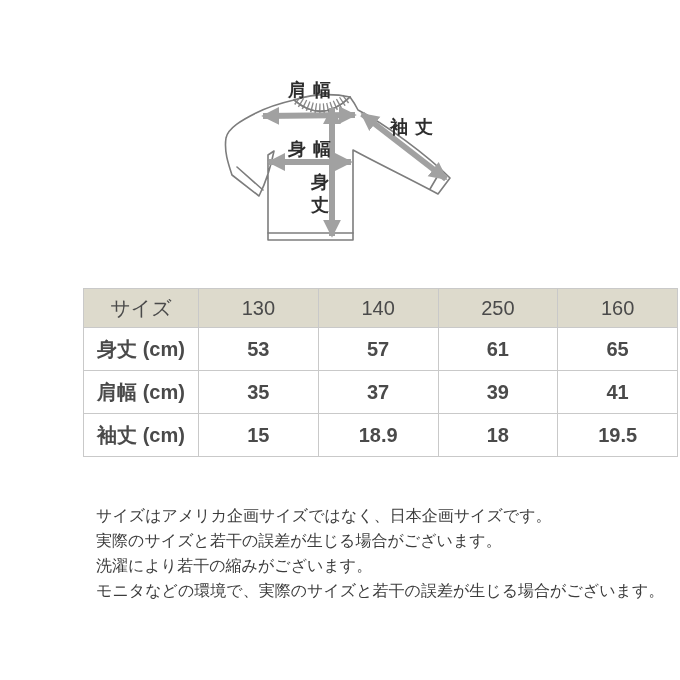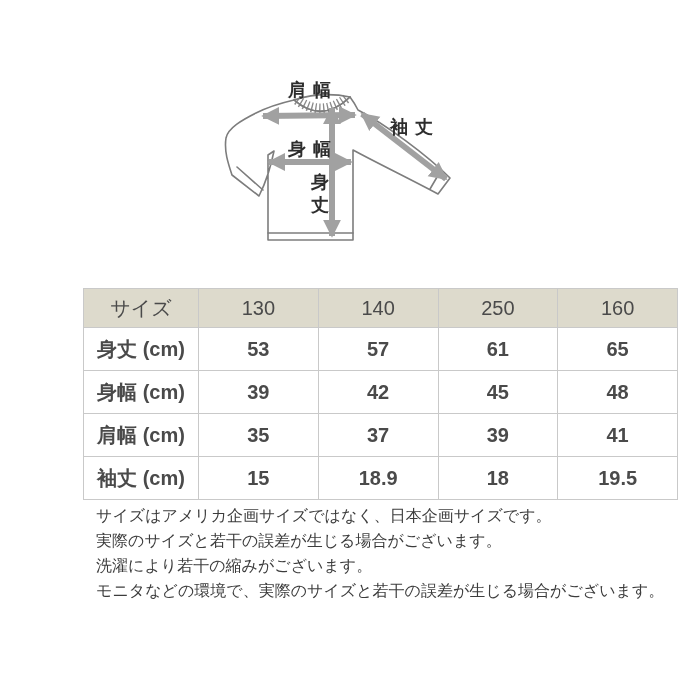--- a/index.html
+++ b/index.html
@@ -103,27 +103,20 @@
       <th>160</th>
     </tr>
     <tr>
       <td>身丈 (cm)</td>
       <td>53</td>
       <td>57</td>
       <td>61</td>
       <td>65</td>
     </tr>
     <tr>
-      <td>身幅 (cm)</td>
-      <td>39</td>
-      <td>42</td>
-      <td>45</td>
-      <td>48</td>
-    </tr>
-    <tr>
       <td>肩幅 (cm)</td>
       <td>35</td>
       <td>37</td>
       <td>39</td>
       <td>41</td>
     </tr>
     <tr>
       <td>袖丈 (cm)</td>
       <td>15</td>
       <td>18.9</td>

